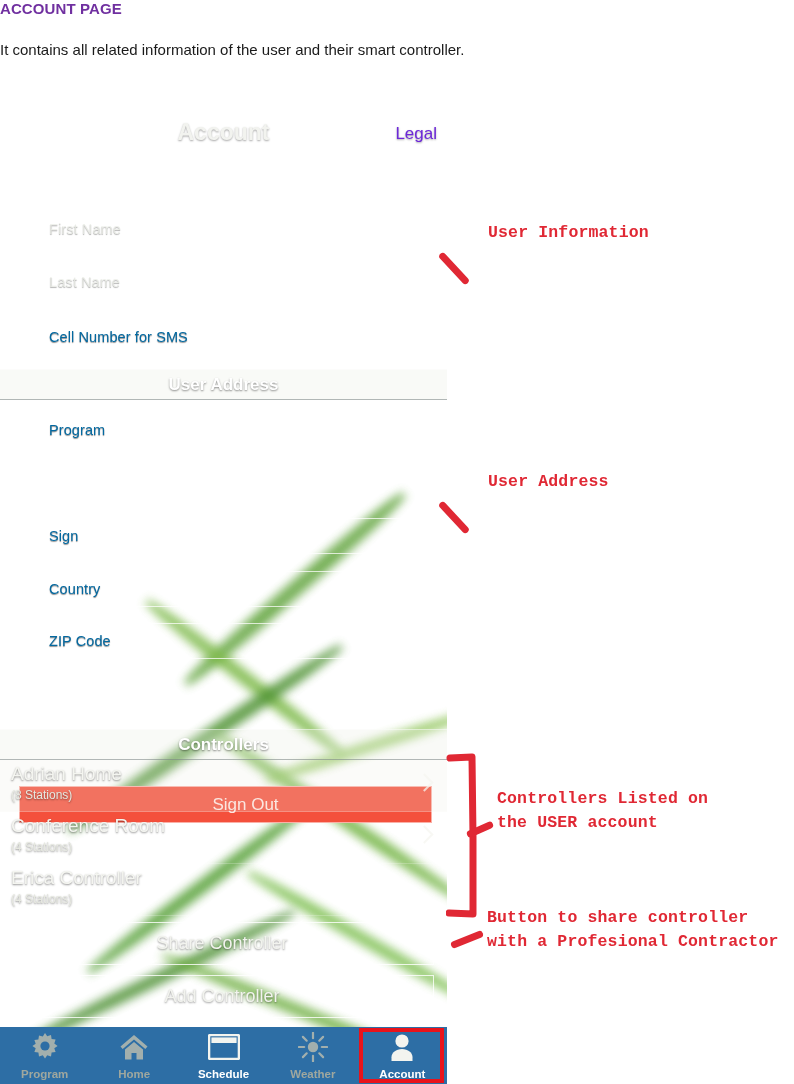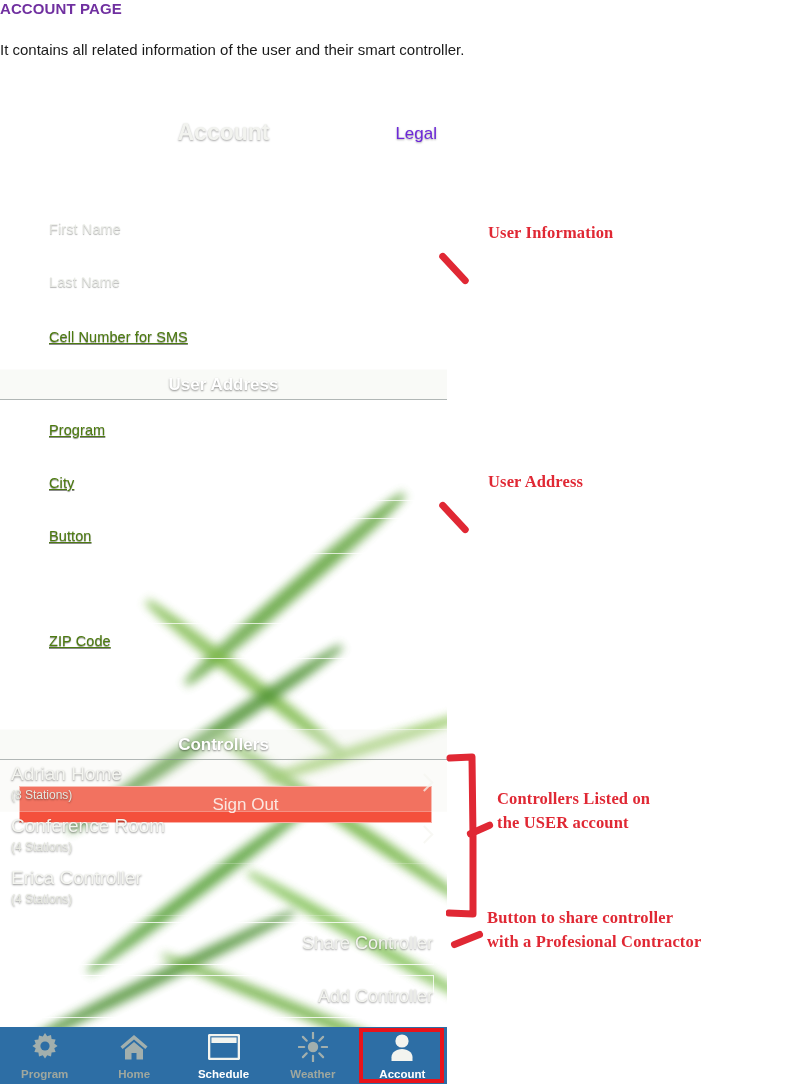--- a/index.html
+++ b/index.html
@@ -99,21 +99,21 @@
     position:absolute;left:11px;width:421px;height:36px;
     border:1px solid rgba(255,255,255,.72);
     box-sizing:border-box;
     background:rgba(255,255,255,.04);
   }
   .field span{
     position:absolute;left:7px;top:9px;
     font-size:14.5px;letter-spacing:.1px;margin-left:30px;
   }
   .ph-white span{color:rgba(236,238,232,.78);text-shadow:0 1px 1px rgba(0,0,0,.3);}
-  .ph-yellow span{color:#4d7c0f;text-shadow:0 1px 1px rgba(0,0,0,.45);text-decoration:underline;}
+  .ph-yellow span{color:#0369a1;text-shadow:0 1px 1px rgba(0,0,0,.45);}
 
   
   .signout{
     position:absolute;left:19px;top:675px;width:413px;height:37px;
     background:#f4503c;
     border:1px solid rgba(255,255,255,.55);
     box-sizing:border-box;
   }
   .signout span{
     display:block;text-align:center;line-height:35px;
@@ -147,21 +147,21 @@
   }
 
   
   .obtn{
     position:absolute;left:10px;width:424px;height:43px;
     border:1px solid rgba(255,255,255,.80);
     box-sizing:border-box;
     background:rgba(255,255,255,.03);
   }
   .obtn span{
-    display:block;text-align:right;line-height:41px;
+    display:block;text-align:center;line-height:41px;
     font-size:18px;color:#f2f3ee;
     text-shadow:0 1px 2px rgba(0,0,0,.40);
   }
 
   
   .tabbar{
     position:absolute;left:0;bottom:0;width:447px;height:57px;
     background:#2d6ea5;display:flex;
   }
   .tab{flex:1;position:relative;}
@@ -180,21 +180,21 @@
   .tab-hl{
     position:absolute;right:3px;bottom:1px;width:85px;height:55px;
     border:4px solid #e8131b;box-sizing:border-box;pointer-events:none;
   }
 
   
   .ann{
     position:absolute;
     color:#e02834;font-weight:bold;font-size:16.5px;
     line-height:1.48;letter-spacing:.15px;
-    font-family:Liberation Serif, serif;
+    font-family:Liberation Mono, monospace;
     white-space:pre;
   }
   .tick{
     position:absolute;background:#e02834;height:7px;border-radius:4px;
   }
   svg.bracket{position:absolute;}
 </style>
 </head>
 <body>
 
@@ -231,25 +231,25 @@
       <span>Cell Number for SMS</span>
     </div>
 
     <div class="sec" style="top:258px">
       <span>User Address</span>
     </div>
 
     <div class="field ph-yellow" style="top:301px">
       <span>Program</span>
     </div>
-    <div class="field ph-yellow" style="top:354px">
-      <span>City</span>
-    </div>
     <div class="field ph-yellow" style="top:407px">
-      <span>Button</span>
+      <span>Sign</span>
+    </div>
+    <div class="field ph-yellow" style="top:460px">
+      <span>Country</span>
     </div>
     <div class="field ph-yellow" style="top:512px">
       <span>ZIP Code</span>
     </div>
 
     <div class="signout">
       <span>Sign Out</span>
     </div>
 
     <div class="sec" style="top:618px">

